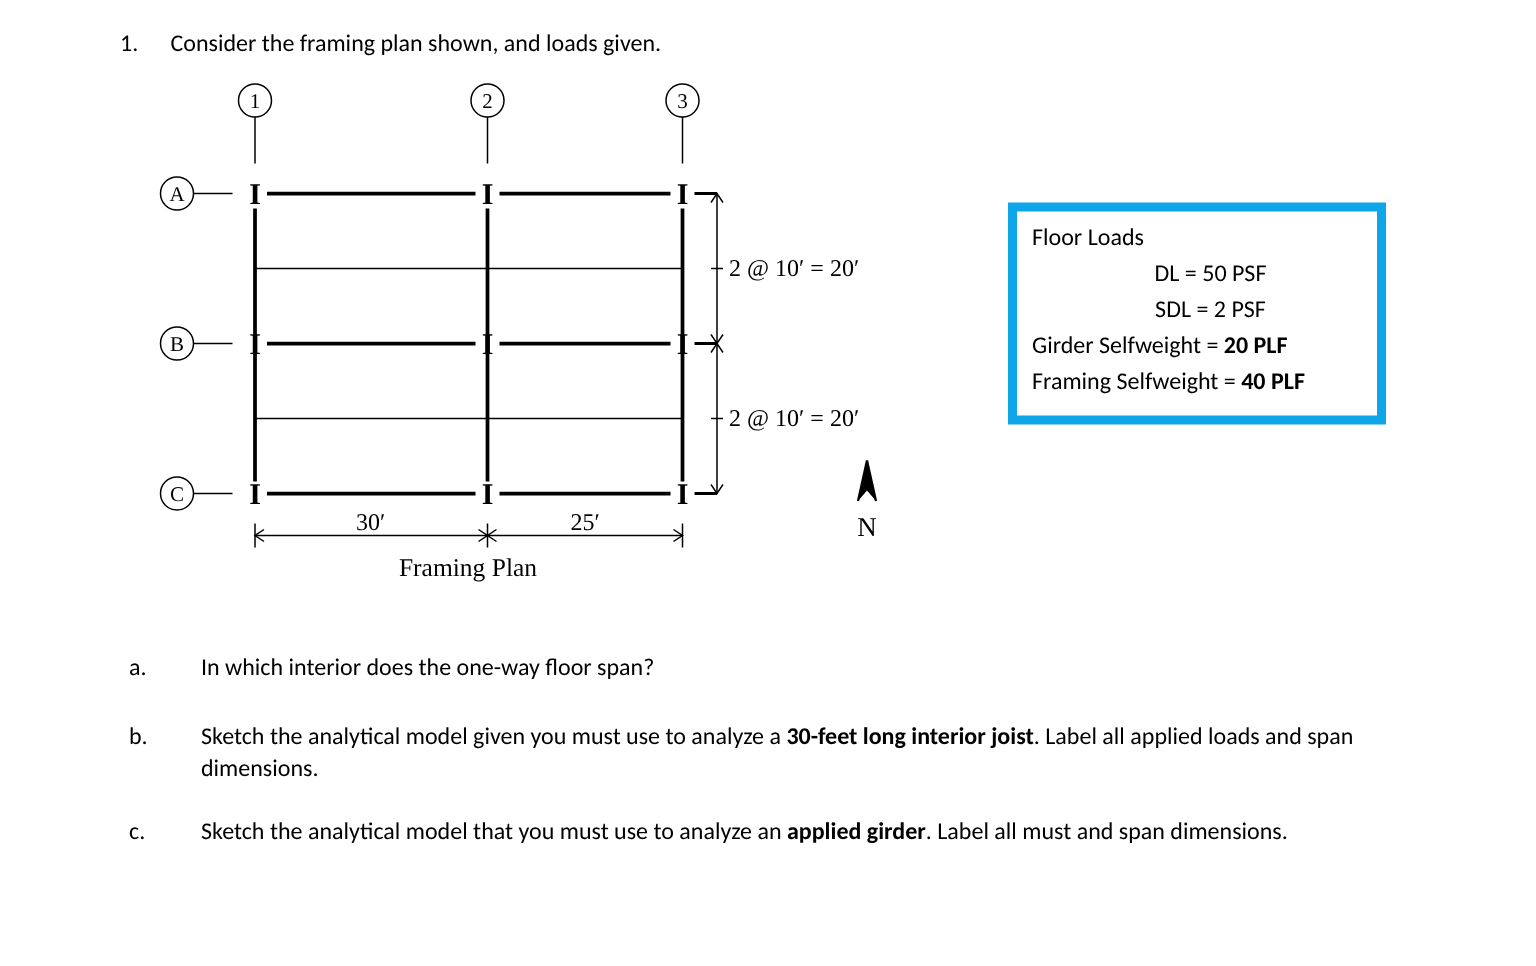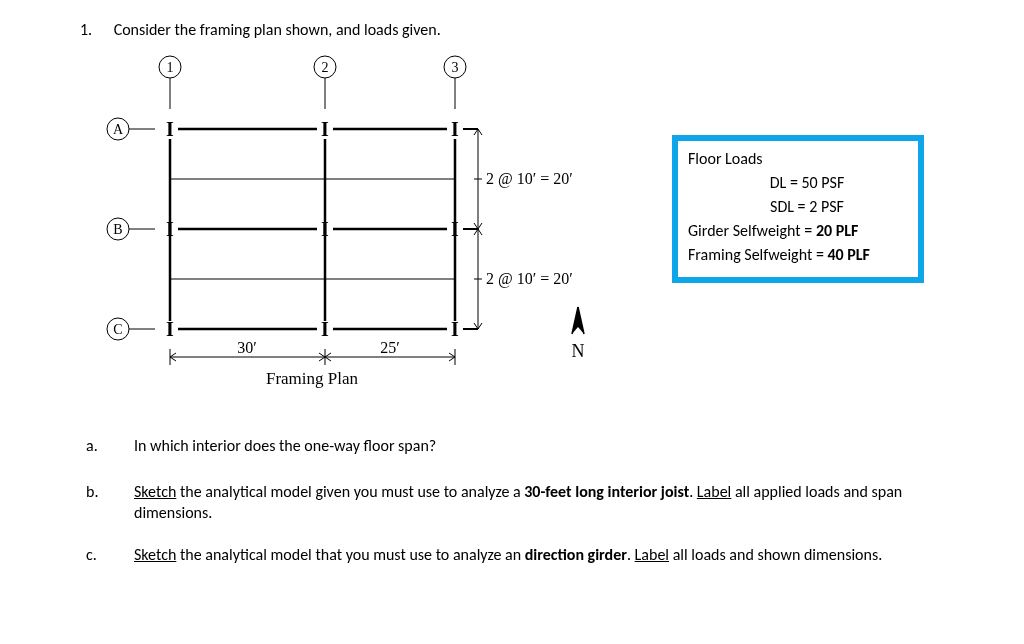--- a/index.html
+++ b/index.html
@@ -8,21 +8,21 @@
     .q-intro .num { display: inline-block; width: 30px; }
     .figure-area { position: relative; height: 360px; margin-bottom: 26px; }
     .svg-wrap { position: absolute; left: 20px; top: 0; }
     .loads-box { position: absolute; right: 40px; top: 86px; border: 6px solid #0ea5e9; padding: 6px 16px 10px 10px; line-height: 1.5; width: 252px; }
     .loads-box .hdr { }
     .loads-box .ind { padding-left: 24px; text-align: center; }
     .q-sub { margin: 0 0 24px 30px; text-indent: -24px; padding-left: 24px; line-height: 1.35; }
     .q-sub.qb, .q-sub.qc { margin-bottom: 20px; }
     .q-sub .let { display: inline-block; width: 24px; }
     b { font-weight: bold; }
-    .und { text-decoration: underline; }
+    .und { }
   </style>
 </head>
 <body>
 
 <div class="q-intro">
   <span class="num">1.</span>
   <span>Consider the framing plan shown, and loads given.</span>
 </div>
 
 <div class="figure-area">
@@ -143,14 +143,14 @@
 
 <div class="q-sub">
   <span class="let">a.</span><span>In which interior does the one-way floor span?</span>
 </div>
 
 <div class="q-sub qb">
   <span class="let">b.</span><span class="und">Sketch</span><span> the analytical model given you must use to analyze a </span><b>30-feet long interior joist</b><span>. </span><span class="und">Label</span><span> all applied loads and span dimensions.</span>
 </div>
 
 <div class="q-sub qc">
-  <span class="let">c.</span><span class="und">Sketch</span><span> the analytical model that you must use to analyze an </span><b>direction girder</b><span>. </span><span class="und">Label</span><span> all loads and shown dimensions.</span>
+  <span class="let">c.</span><span class="und">Sketch</span><span> the analytical model that you must use to analyze an </span><b>applied girder</b><span>. </span><span class="und">Label</span><span> all must and span dimensions.</span>
 </div>
 
 </body></html>

